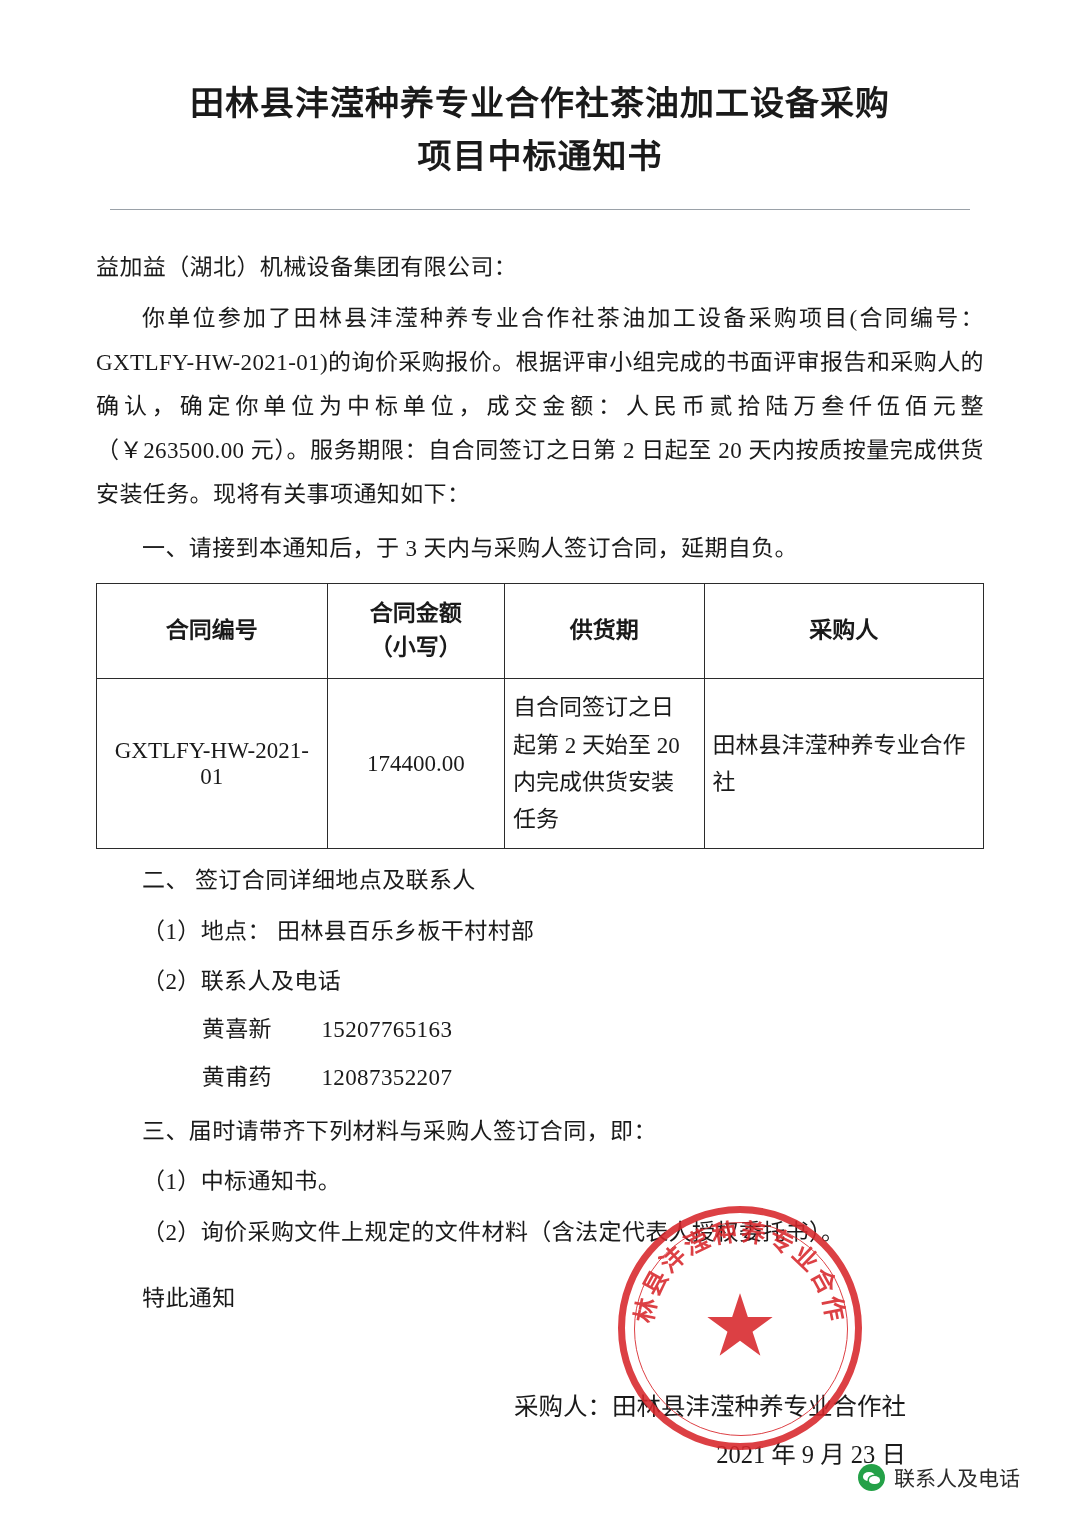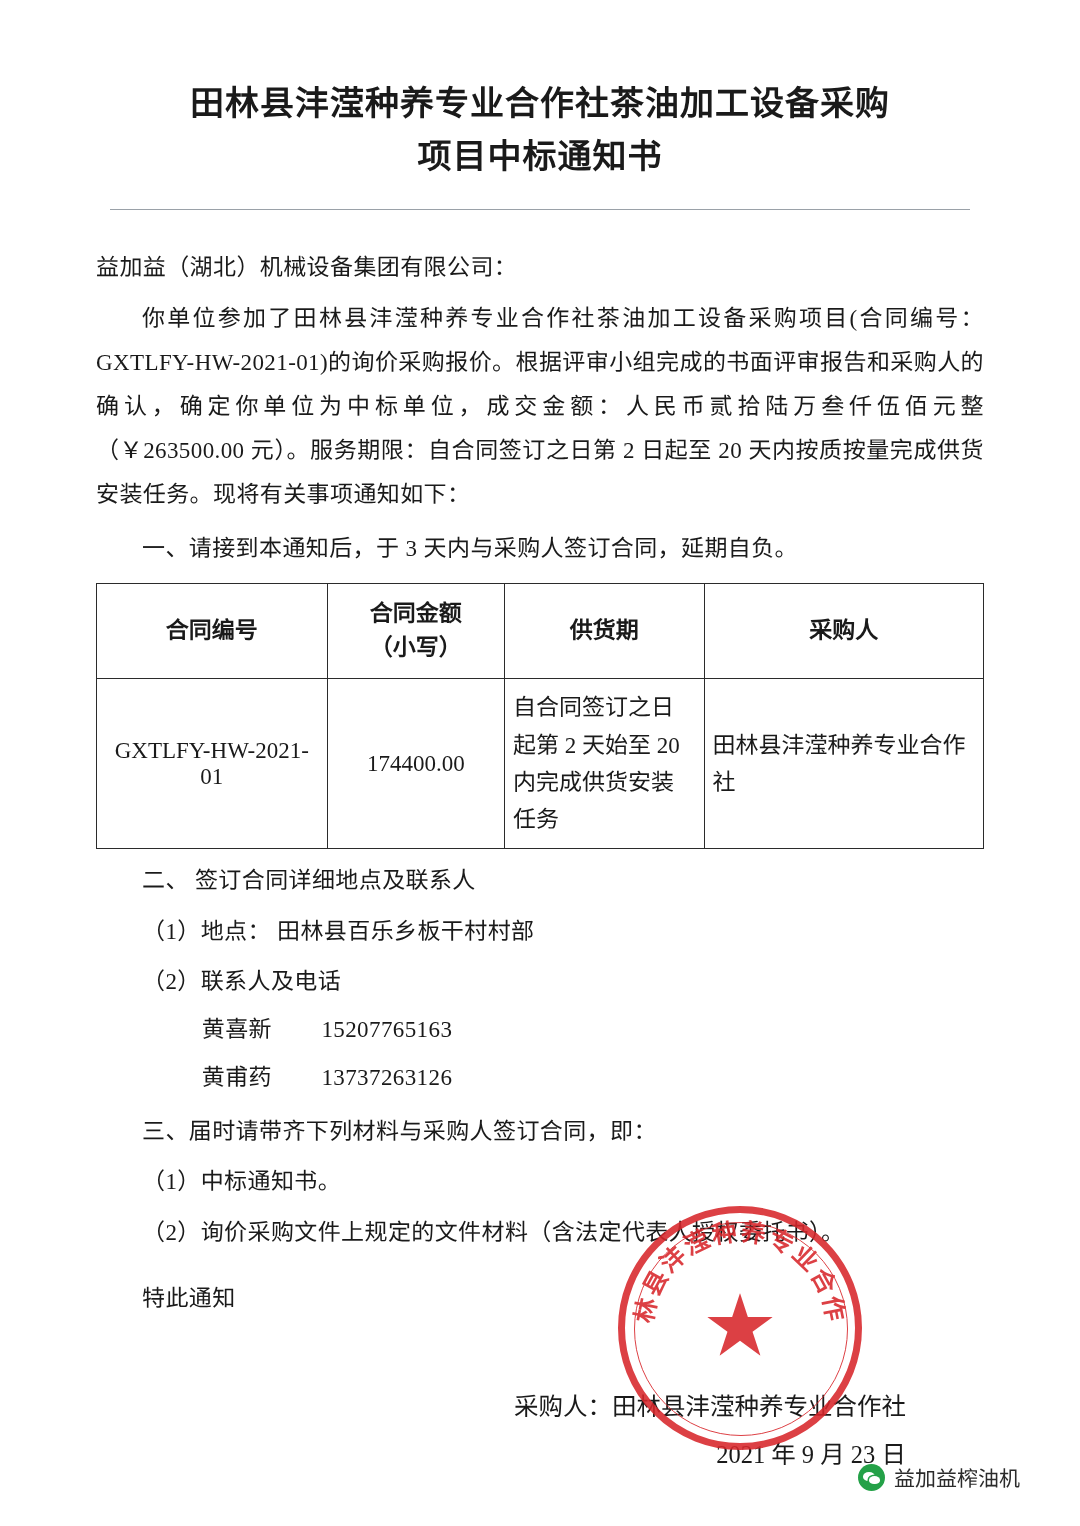--- a/index.html
+++ b/index.html
@@ -247,21 +247,21 @@
   </table>
 
   <p class="body-text clause">二、 签订合同详细地点及联系人</p>
   <p class="body-text subline">（1）地点： 田林县百乐乡板干村村部</p>
   <p class="body-text subline">（2）联系人及电话</p>
 
   <p class="body-text contact-line">
     <span class="contact-name">黄喜新</span><span class="contact-phone">15207765163</span>
   </p>
   <p class="body-text contact-line">
-    <span class="contact-name">黄甫药</span><span class="contact-phone">13737263126</span>
+    <span class="contact-name">黄甫药</span><span class="contact-phone">12087352207</span>
   </p>
 
   <p class="body-text clause">三、届时请带齐下列材料与采购人签订合同，即：</p>
   <p class="body-text subline">（1）中标通知书。</p>
   <p class="body-text subline">（2）询价采购文件上规定的文件材料（含法定代表人授权委托书）。</p>
 
   <p class="body-text notice-end">特此通知</p>
 
   <div class="signoff">
     <div>采购人：田林县沣滢种养专业合作社</div>
@@ -280,14 +280,14 @@
       <text>
         <textPath href="#sealArc" startOffset="50%" text-anchor="middle">田林县沣滢种养专业合作社</textPath>
       </text>
     </svg>
   </div>
   <div class="star">★</div>
 </div>
 
 <div class="footer-brand">
   <span class="wechat-icon"></span>
-  <span>益加益榨油机</span>
+  <span>联系人及电话</span>
 </div>
 
 </body></html>

